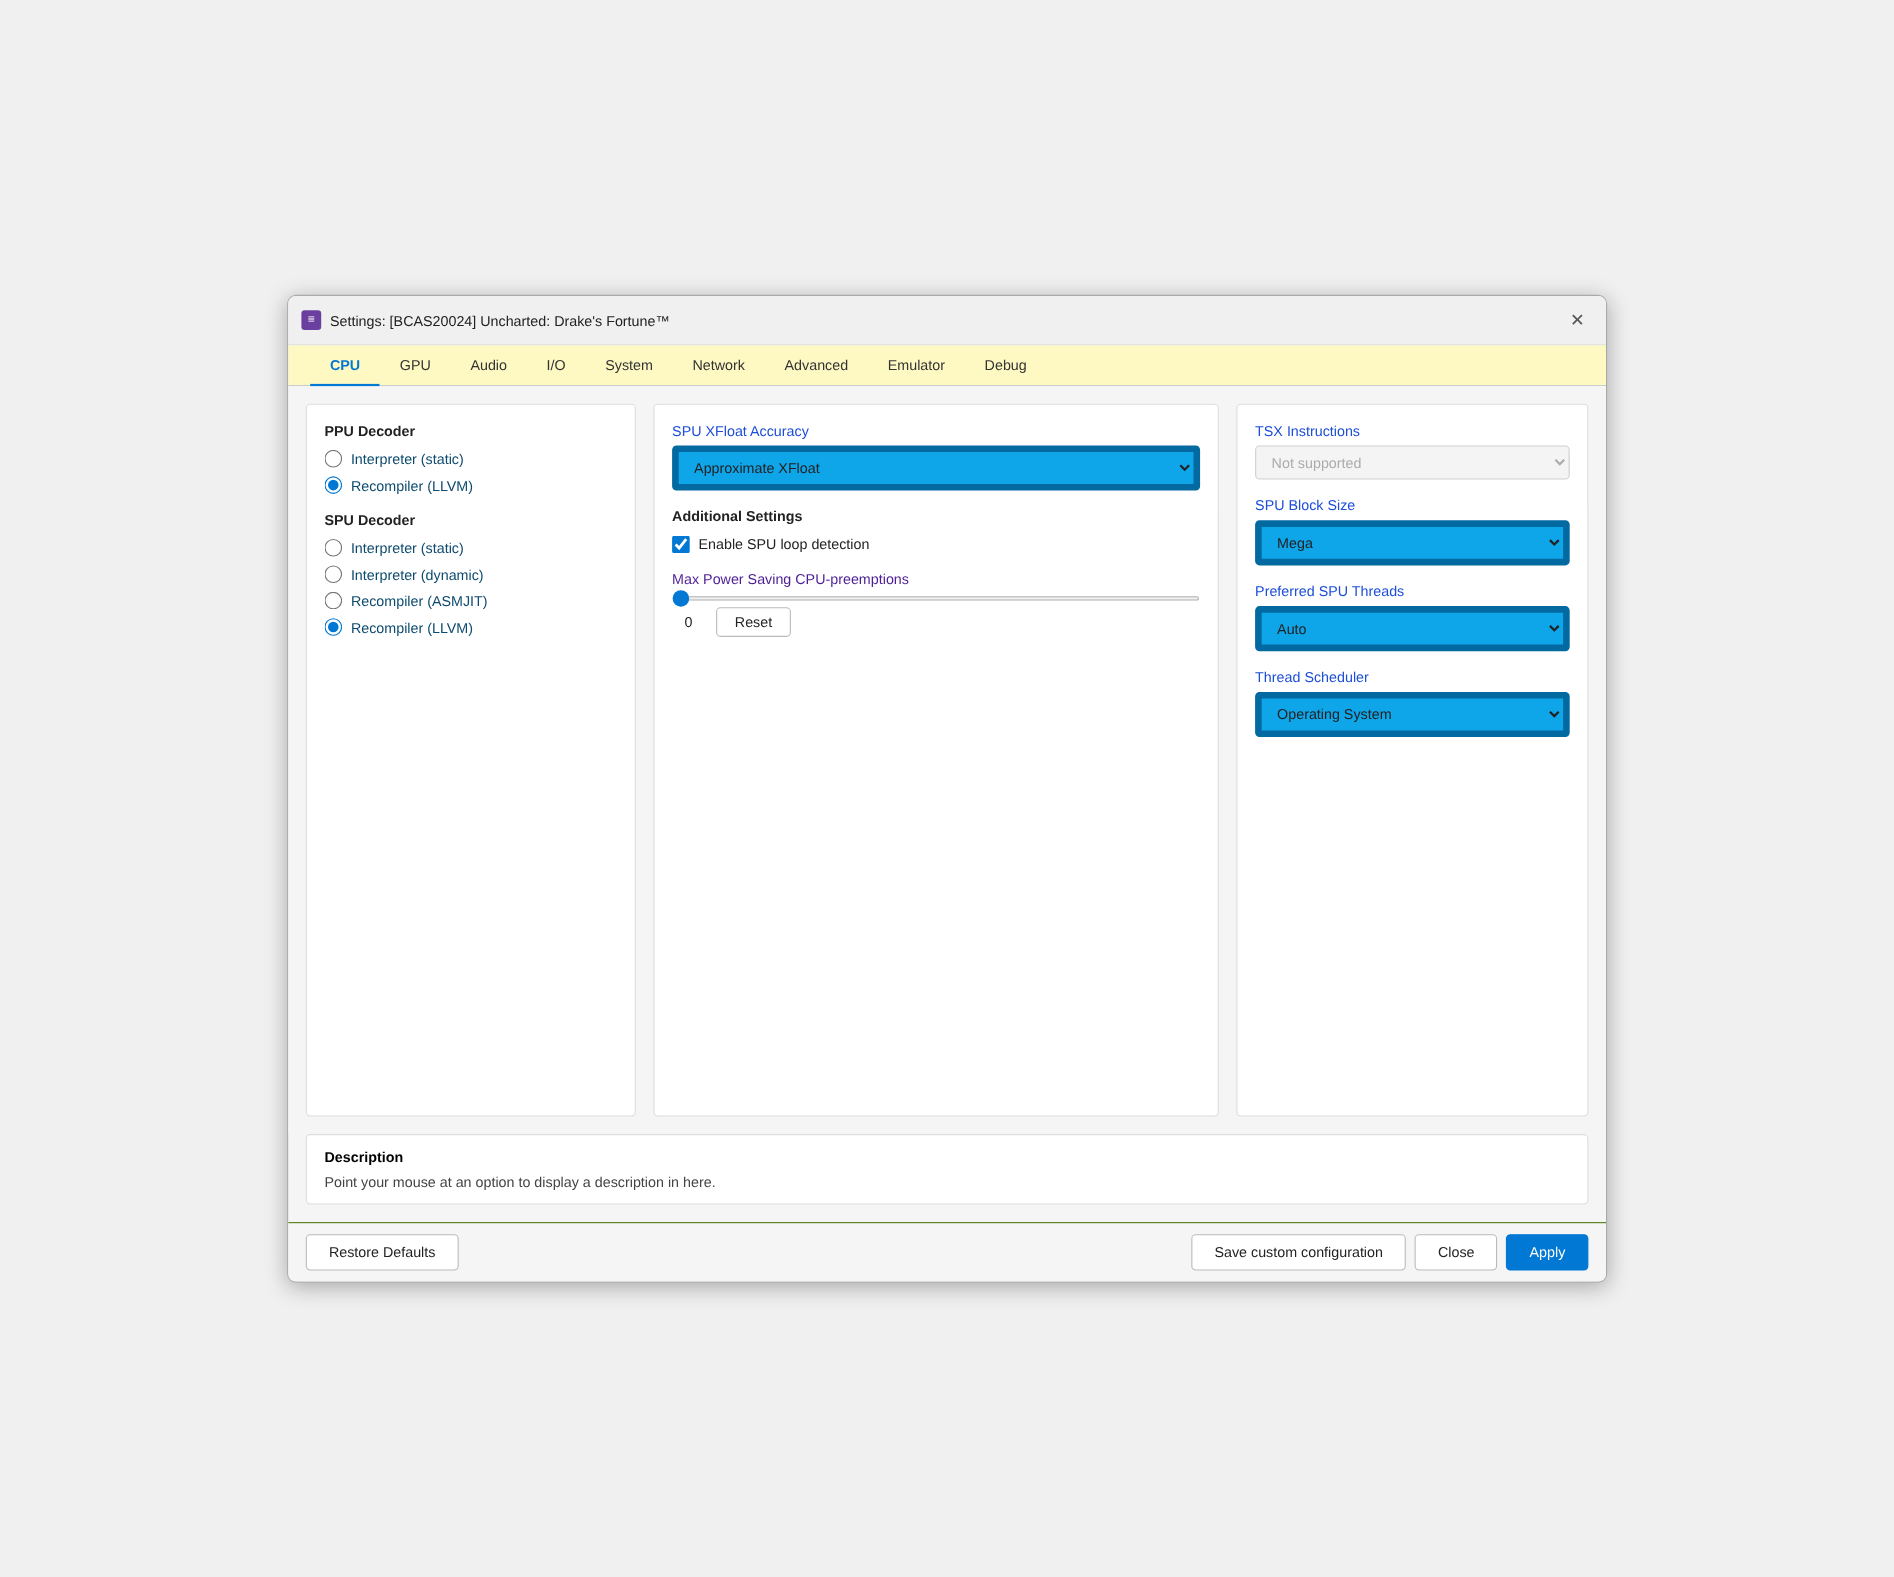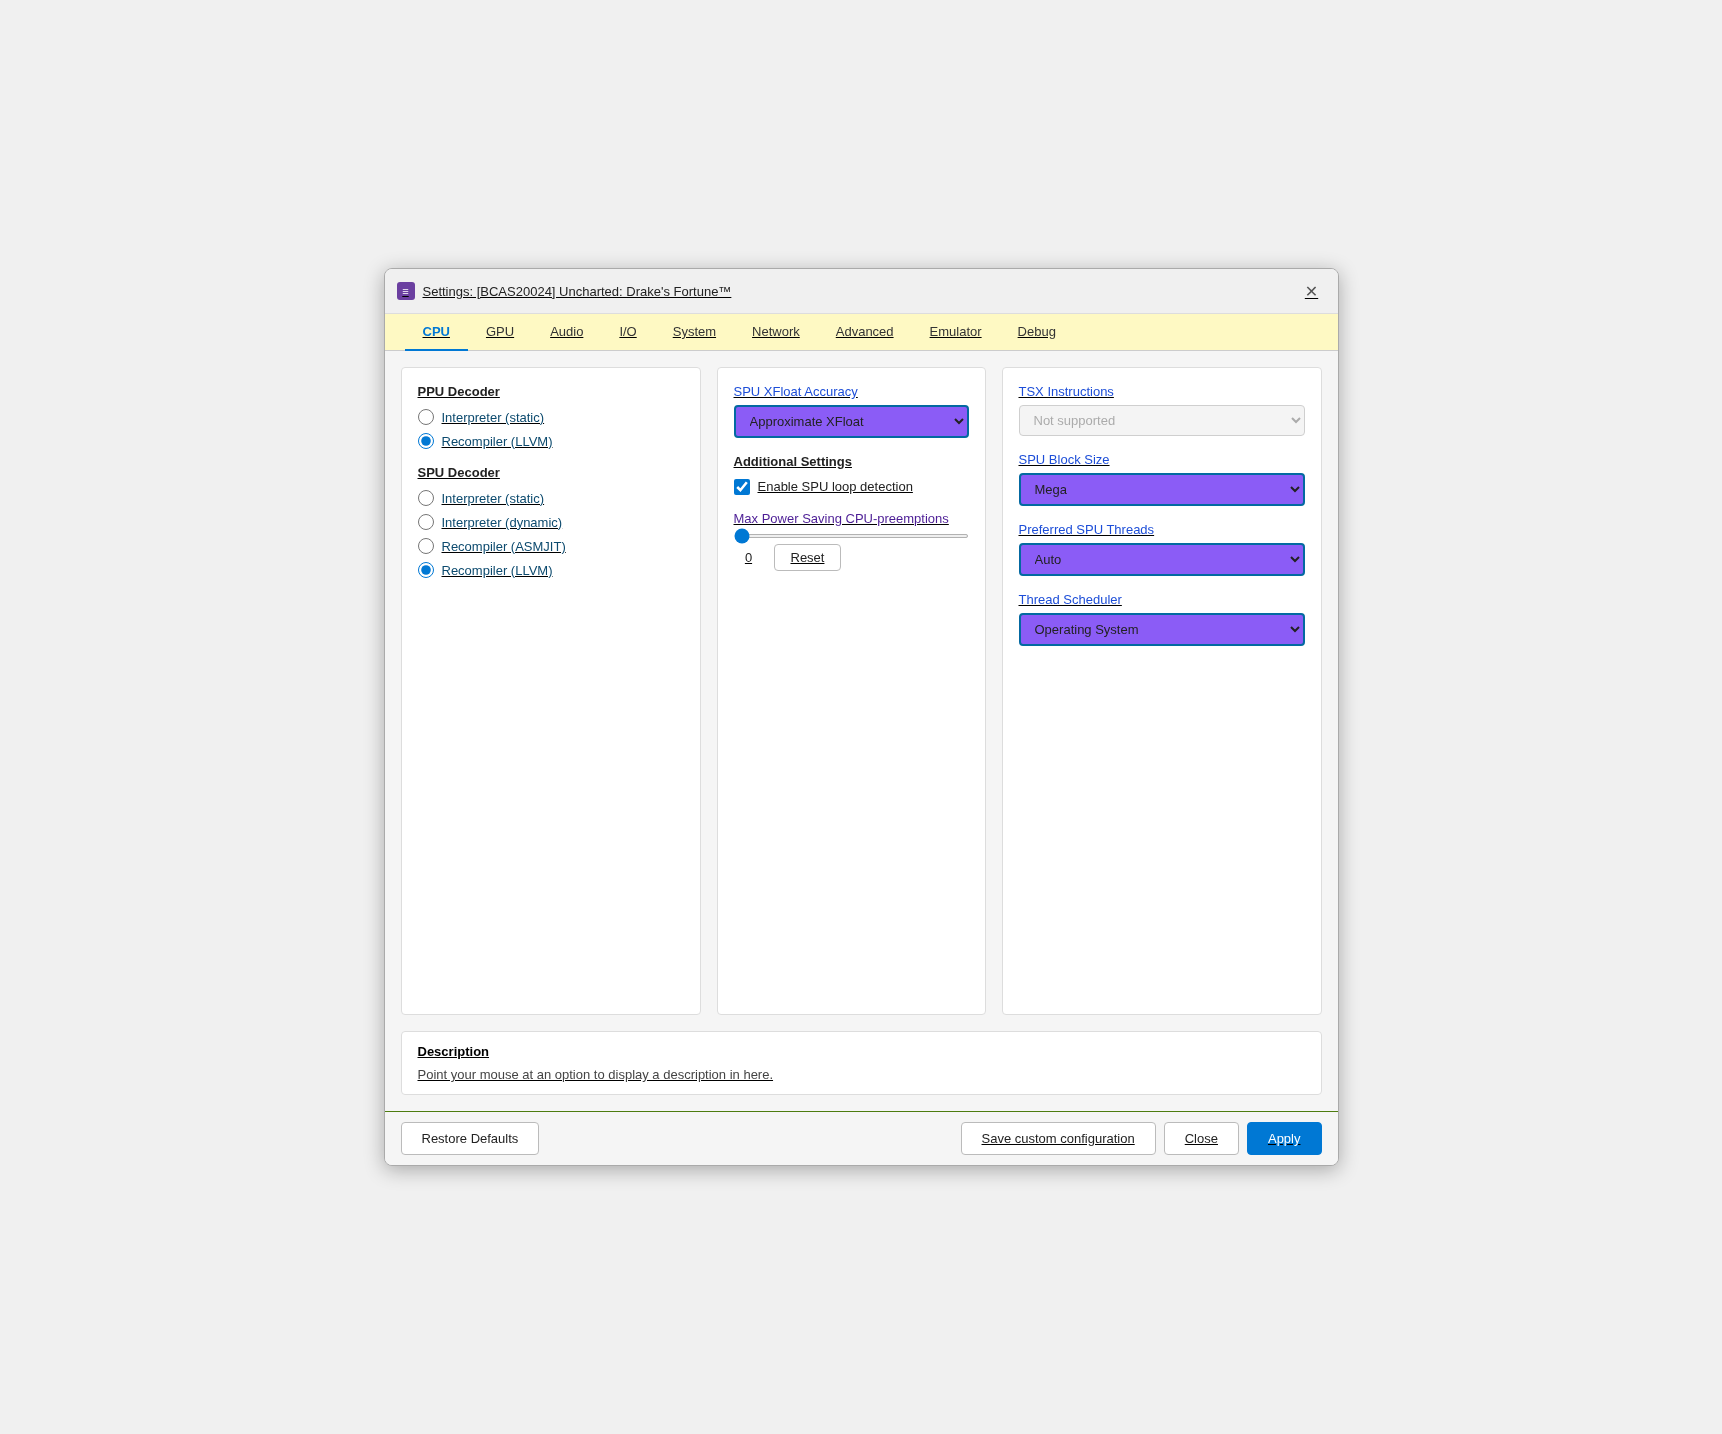--- a/index.html
+++ b/index.html
@@ -6,27 +6,26 @@
     body {
       font-family: 'Segoe UI', Arial, sans-serif;
       font-size: 13px;
       background: #f0f0f0;
       display: flex;
       justify-content: center;
       align-items: center;
       min-height: 100vh;
     }
     .window {
-      width: 955px;
+      width: 1200px;
       background: #f5f5f5;
       border: 1px solid #aaa;
       border-radius: 8px;
       overflow: hidden;
       box-shadow: 0 4px 20px rgba(0,0,0,0.3);
-      text-decoration: underline;
     }
     .titlebar {
       background: #f0f0f0;
       border-bottom: 1px solid #ddd;
       padding: 8px 12px;
       display: flex;
       align-items: center;
       justify-content: space-between;
     }
     .titlebar-left {
@@ -144,23 +143,23 @@
     }
     .dropdown-label {
       font-size: 13px;
       color: #1d4ed8;
       margin-bottom: 6px;
       font-weight: 400;
     }
     select {
       width: 100%;
       padding: 6px 10px;
-      border: 2px solid #0369a1;
-      border-radius: 4px;
-      background: #8b5cf6;
+      border: 6px solid #0369a1;
+      border-radius: 4px;
+      background: #0ea5e9;
       font-size: 13px;
       color: #222;
       cursor: pointer;
       appearance: auto;
     }
     .checkbox-group {
       margin-bottom: 16px;
     }
     .checkbox-item {
       display: flex;

